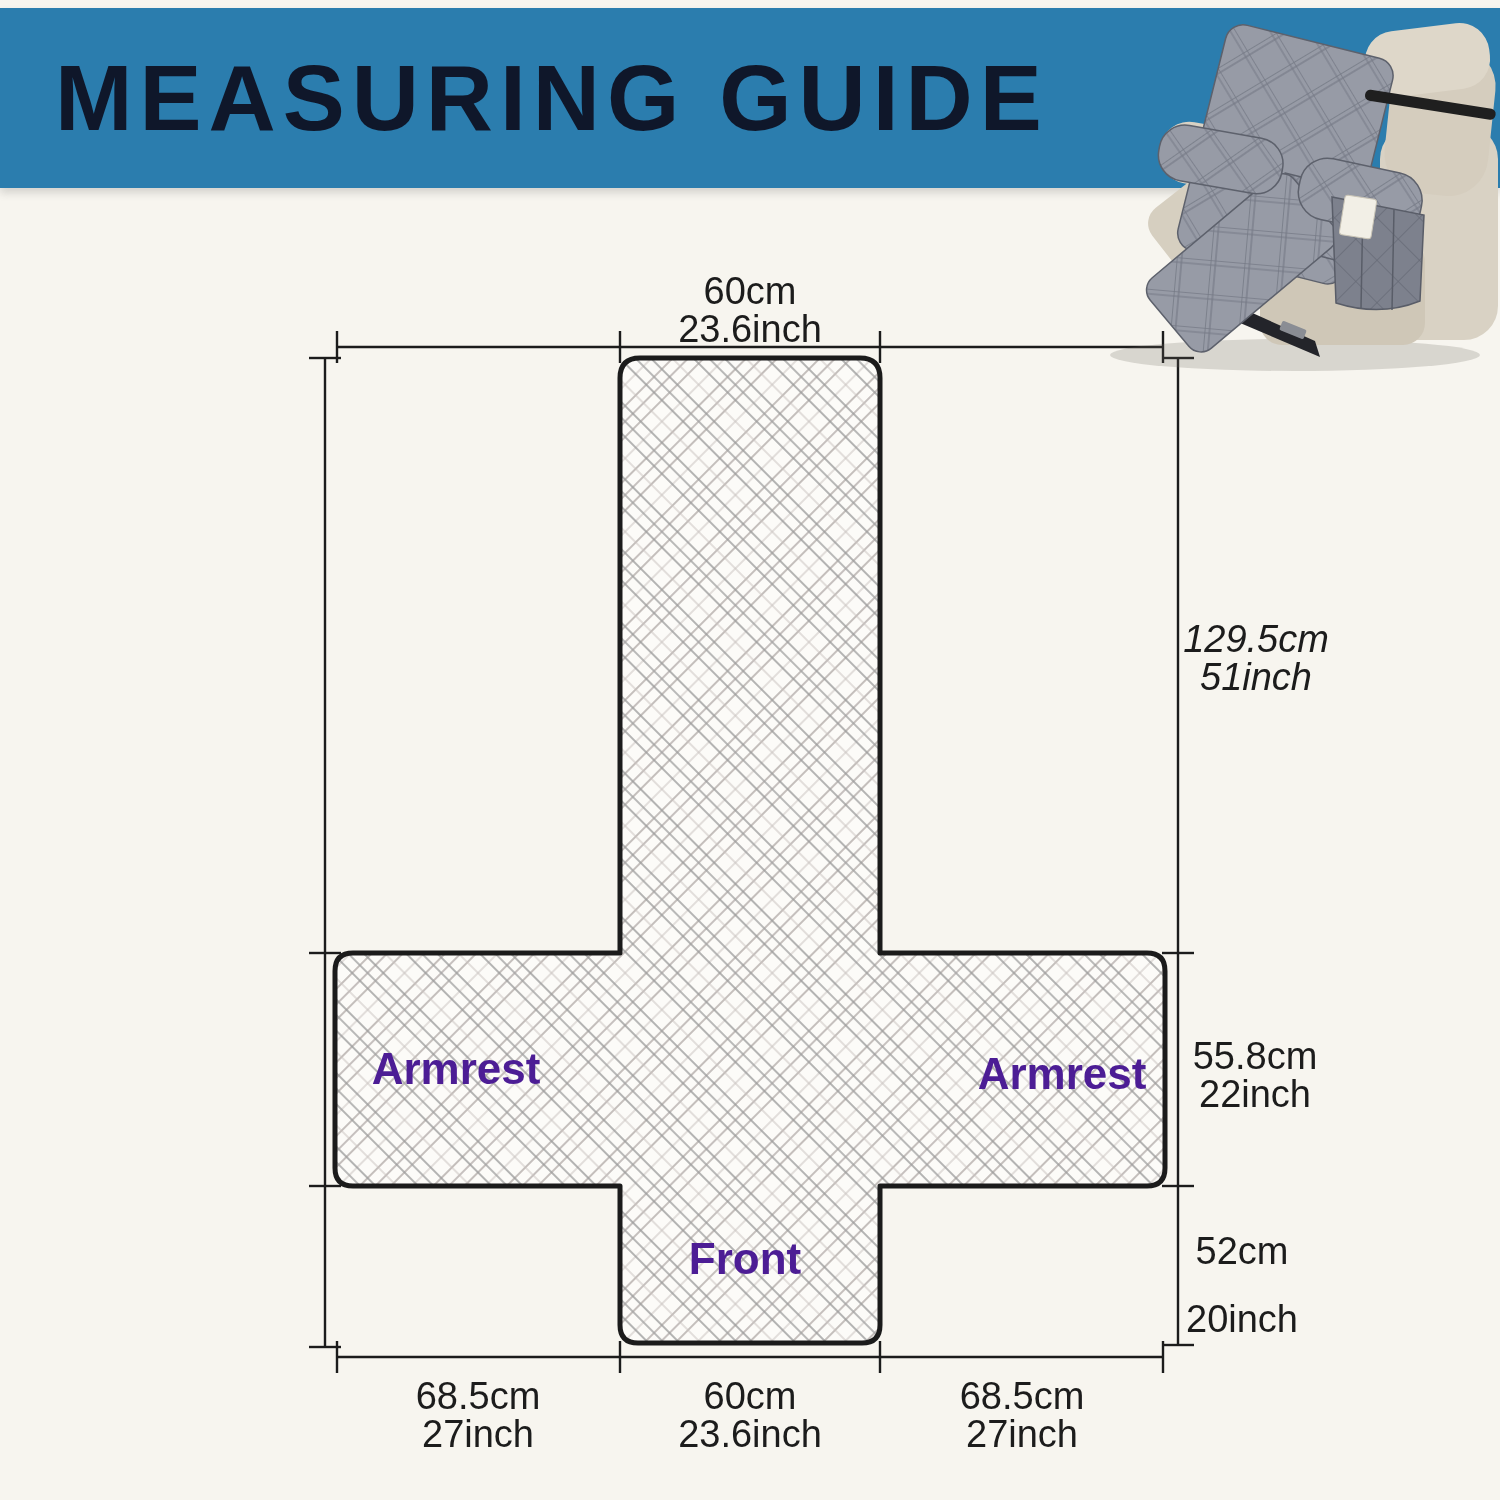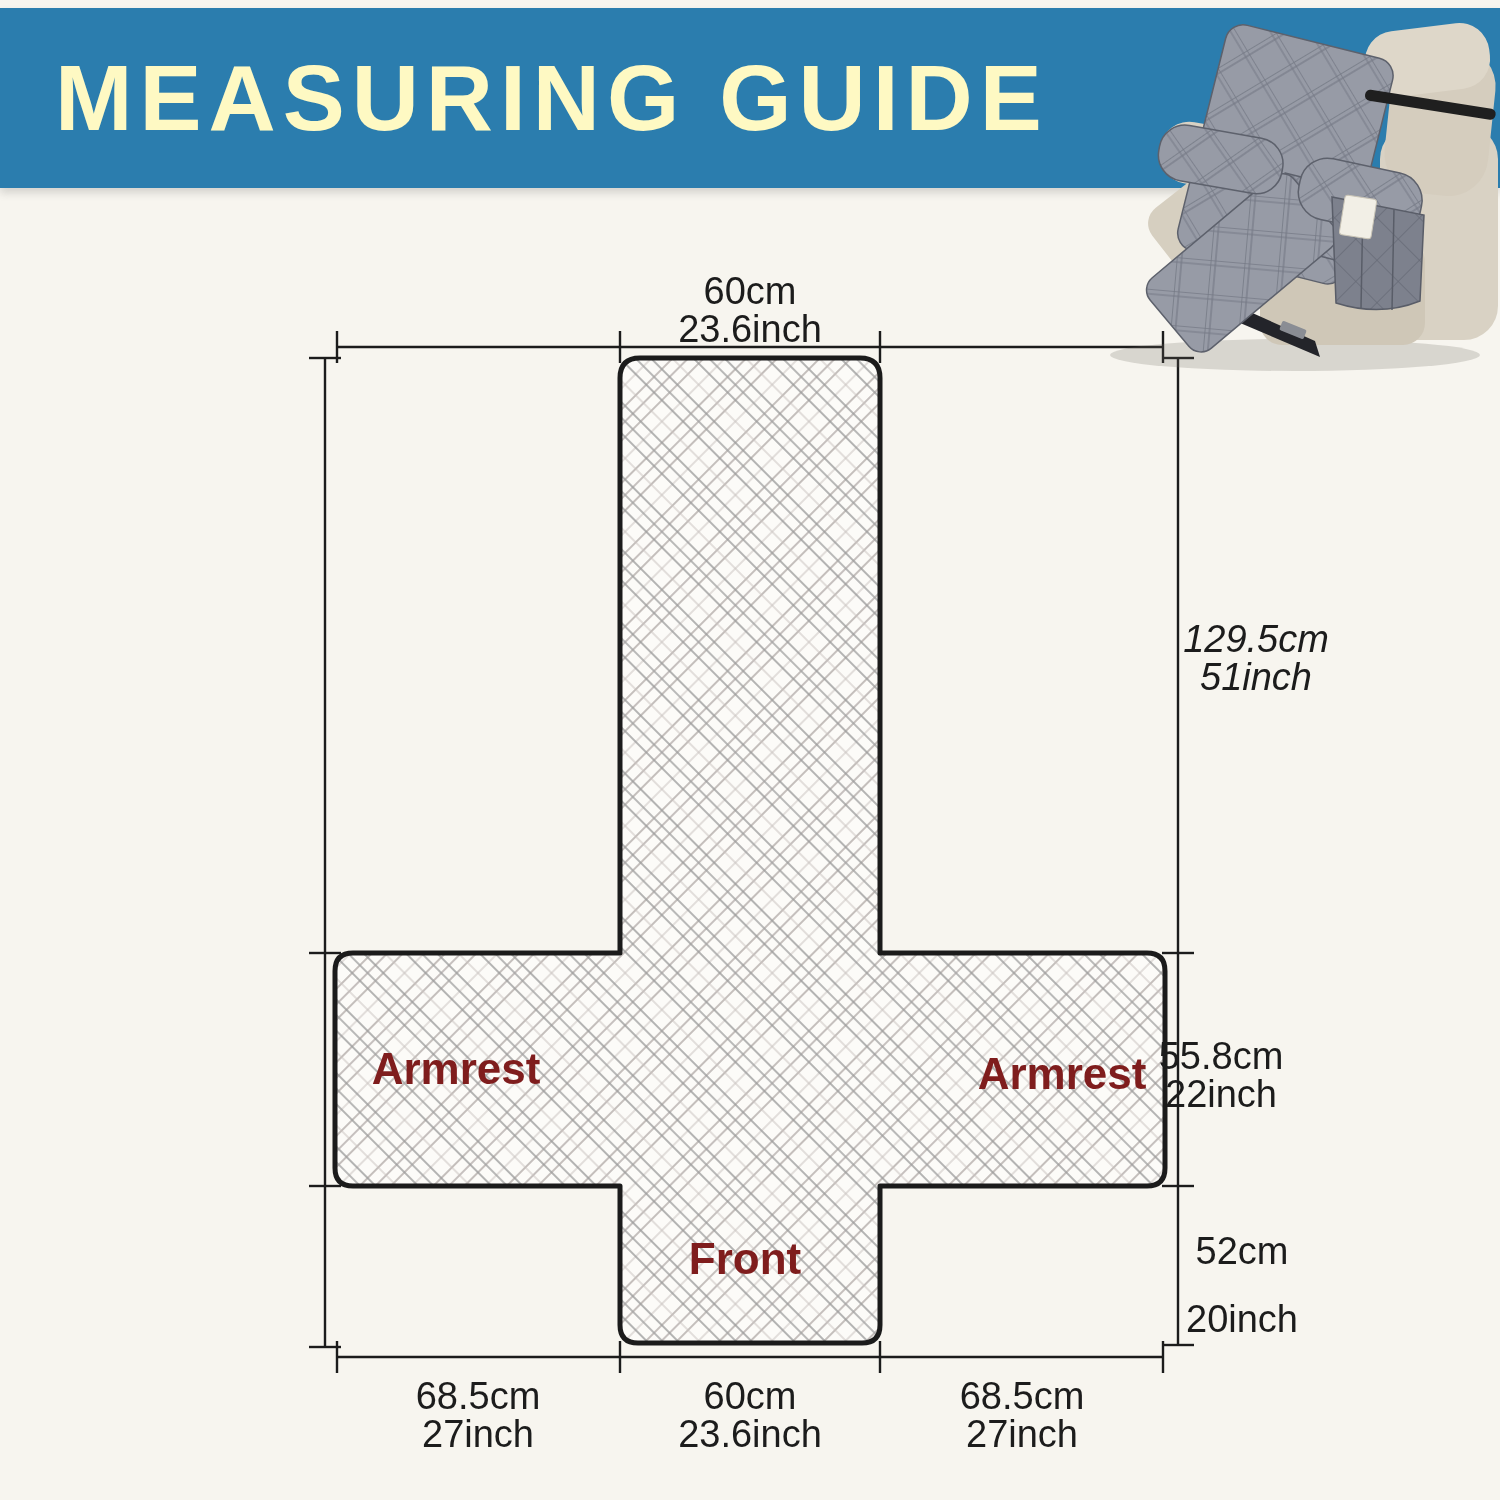--- a/index.html
+++ b/index.html
@@ -13,34 +13,34 @@
   .banner{
     position:absolute;left:0;top:8px;width:1500px;height:180px;
     background:#2b7dae;
     box-shadow:0 5px 8px rgba(60,60,60,.18);
     display:flex;align-items:center;
     z-index:2;
   }
   .banner h1{
     margin:0 0 0 55px;
     font-size:93px;font-weight:bold;letter-spacing:7px;
-    color:#fef9c3;white-space:nowrap;
+    color:#0f172a;white-space:nowrap;
   }
   
   .diagram-svg{position:absolute;left:0;top:0;z-index:1;}
   
   .dim{
     position:absolute;width:300px;
     display:flex;flex-direction:column;align-items:center;
     font-size:38px;line-height:38px;color:#1c1c1c;
     z-index:3;text-align:center;
   }
   .shape-label{
     position:absolute;width:300px;text-align:center;
-    font-size:44px;font-weight:bold;color:#7f1d1d;
+    font-size:44px;font-weight:bold;color:#4c1d95;
     z-index:3;
   }
   
   .photo{position:absolute;left:1080px;top:5px;width:420px;height:375px;z-index:4;}
 </style>
 </head>
 <body>
 
 <div class="banner">
   <h1>MEASURING GUIDE</h1>
@@ -109,21 +109,21 @@
 <div class="dim" style="left:600px;top:272px;">
   <span>60cm</span>
   <span>23.6inch</span>
 </div>
 
 <div class="dim" style="left:1106px;top:620px;font-style:italic;">
   <span>129.5cm</span>
   <span>51inch</span>
 </div>
 
-<div class="dim" style="left:1071px;top:1037px;">
+<div class="dim" style="left:1105px;top:1037px;">
   <span>55.8cm</span>
   <span>22inch</span>
 </div>
 
 <div class="dim" style="left:1092px;top:1232px;gap:30px;">
   <span>52cm</span>
   <span>20inch</span>
 </div>
 
 <div class="dim" style="left:328px;top:1377px;">

